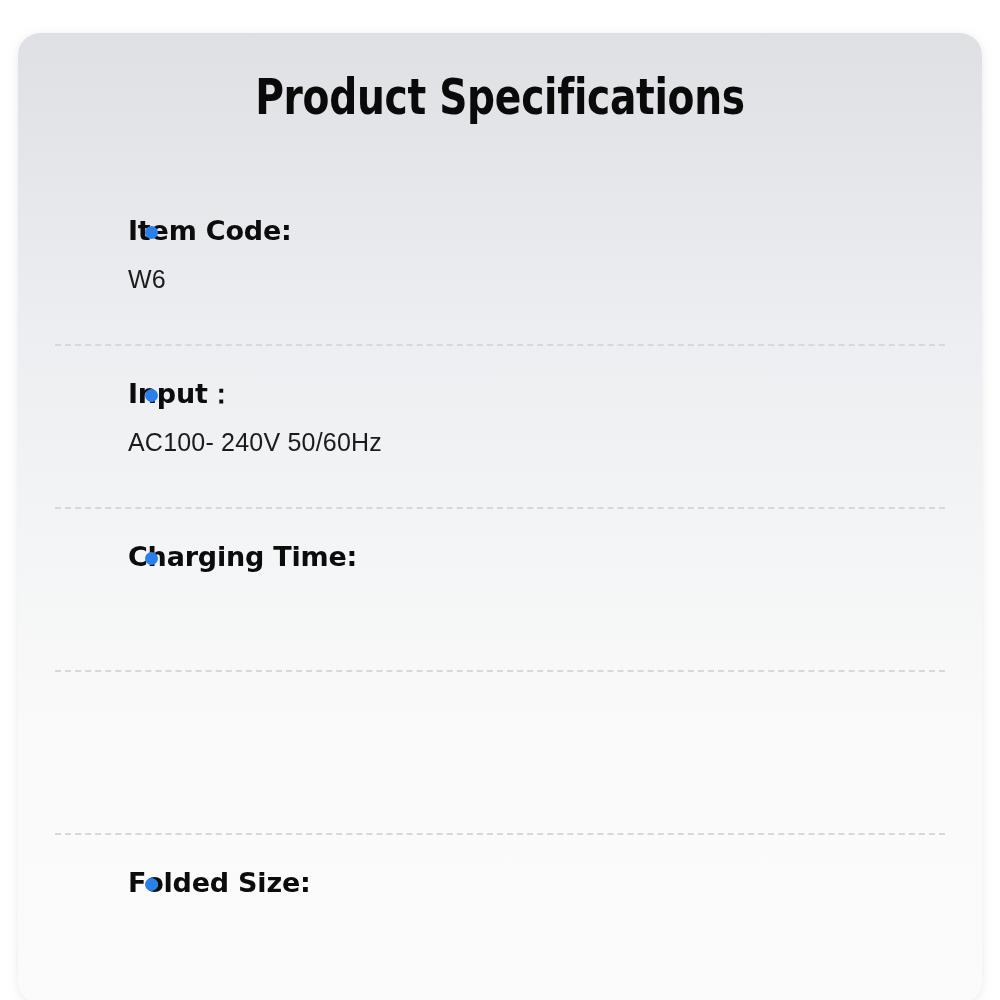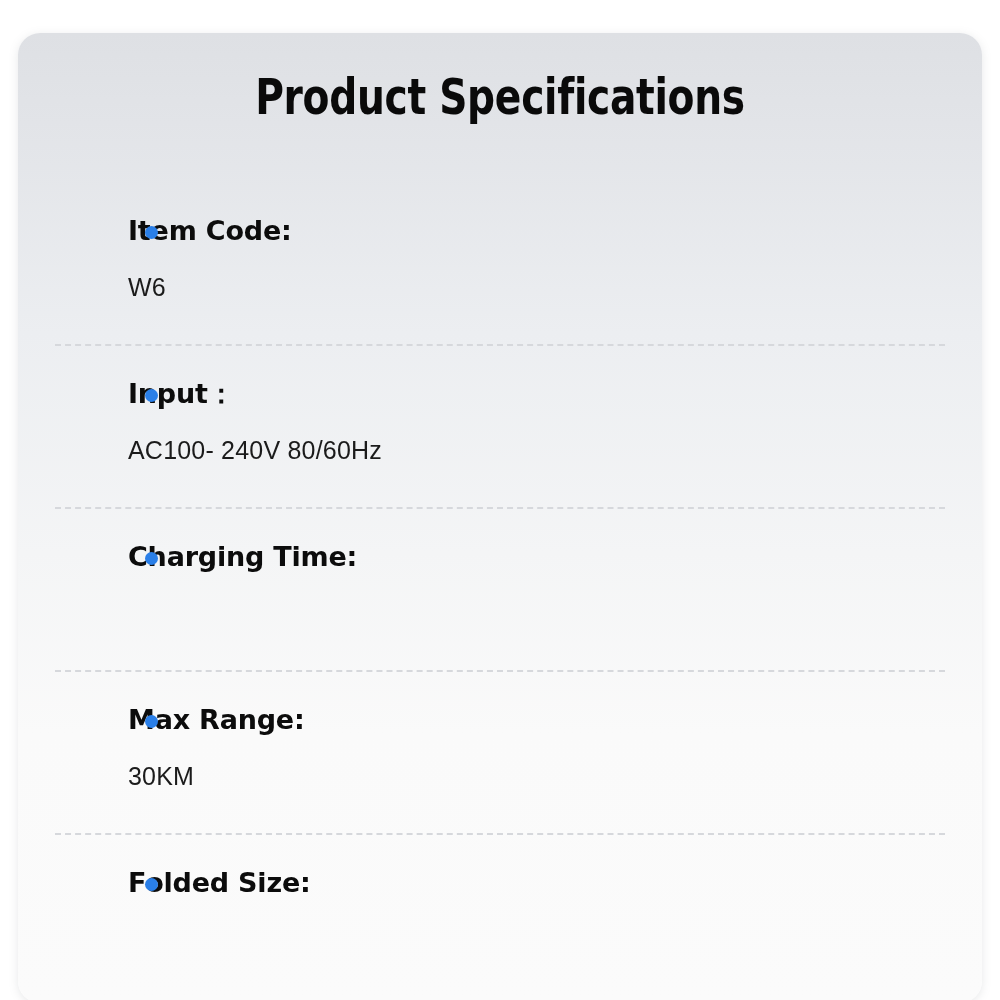--- a/index.html
+++ b/index.html
@@ -91,21 +91,21 @@
     font-family: "DejaVu Sans", sans-serif;
     font-weight: bold;
     font-size: 27px;
     line-height: 34px;
     color: #0c0c0c;
     letter-spacing: -0.2px;
     white-space: nowrap;
   }
 
   .spec-value {
-    margin-top: 24px;
+    margin-top: 16px;
     font-family: "Liberation Sans", sans-serif;
     font-weight: normal;
     font-size: 25px;
     line-height: 30px;
     color: #1b1b1b;
     letter-spacing: 0.2px;
     white-space: nowrap;
   }
 </style>
 </head>
@@ -128,21 +128,21 @@
         
         
       </div>
       <div class="divider"></div>
     </div>
 
     <div class="spec-row">
       <div class="spec-cell col-left">
         <span class="bullet"></span>
         <div class="spec-label">Input：</div>
-        <div class="spec-value">AC100- 240V 80/60Hz</div>
+        <div class="spec-value">AC100- 240V 50/60Hz</div>
       </div>
       <div class="spec-cell col-right">
         
         
         
       </div>
       <div class="divider"></div>
     </div>
 
     <div class="spec-row">
@@ -152,25 +152,20 @@
       </div>
       <div class="spec-cell col-right">
         
         
         
       </div>
       <div class="divider"></div>
     </div>
 
     <div class="spec-row">
-      <div class="spec-cell col-left">
-        <span class="bullet"></span>
-        <div class="spec-label">Max Range:</div>
-        <div class="spec-value">30KM</div>
-      </div>
       <div class="spec-cell col-right">
         
         
         
       </div>
       <div class="divider"></div>
     </div>
 
     <div class="spec-row last">
       <div class="spec-cell col-left">

